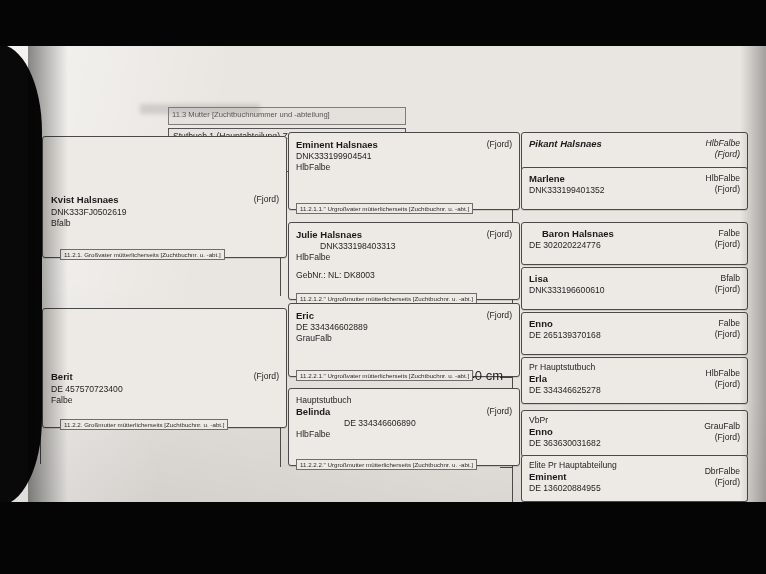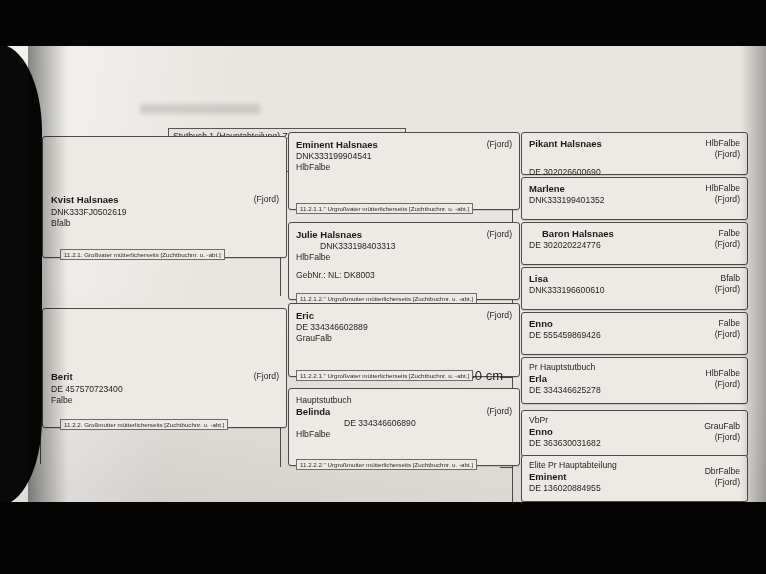--- a/index.html
+++ b/index.html
@@ -70,20 +70,23 @@
     background:rgba(120,120,120,.25);filter:blur(2px);
   }
 </style>
 </head>
 <body>
 
 <div id="stage">
 
   <div class="page">
 
+    <div class="muthead blur">
+      <div class="sm" style="position:absolute;left:3px;top:2px;">11.3  Mutter  [Zuchtbuchnummer und -abteilung]</div>
+    </div>
     <div class="smudge"></div>
 
     <div class="topbox">
       <div class="ln" style="position:absolute;left:4px;top:2px;">Stutbuch 1 (Hauptabteilung)   Zuchtbuch:   Fjordpferd</div>
       <div class="nm" style="position:absolute;left:4px;top:13px;">Ballada</div>
       <div class="ln" style="position:absolute;left:4px;top:24px;">POLO13520095812</div>
       <div class="ln" style="position:absolute;left:4px;top:33px;">Braunfalbe (Bay dun)</div>
       <div class="ln" style="position:absolute;left:170px;top:13px;">(Fjord)</div>
       <div class="ln" style="position:absolute;left:170px;top:24px;">142 cm</div>
     </div>
@@ -150,28 +153,28 @@
 
     <div class="box" style="left:288px;top:344px;width:230px;height:76px;">
       <div class="ln" style="position:absolute;left:7px;top:6px;">Hauptstutbuch</div>
       <div class="nm" style="position:absolute;left:7px;top:17px;">Belinda</div>
       <div class="ln" style="position:absolute;left:7px;top:29px;padding-left:48px;">DE 334346606890</div>
       <div class="ln" style="position:absolute;left:7px;top:40px;">HlbFalbe</div>
       <div class="breed" style="top:17px;">(Fjord)</div>
     </div>
     <div class="cap" style="left:296px;top:415px;">11.2.2.2." Urgroßmutter mütterlicherseits [Zuchtbuchnr. u. -abt.]</div>
 
-    <div class="box" style="left:521px;top:88px;width:225px;height:41px;">
+    <div class="box" style="left:521px;top:88px;width:225px;height:41px;font-style:italic;">
       <div class="nm" style="position:absolute;left:7px;top:5px;">Pikant Halsnaes</div>
       <div class="ln" style="position:absolute;left:7px;top:34px;">DE 302026600690</div>
       <div class="breed" style="top:5px;">HlbFalbe</div>
       <div class="breed" style="top:16px;">(Fjord)</div>
     </div>
 
-    <div class="box" style="left:521px;top:133px;width:225px;height:41px;">
+    <div class="box" style="left:521px;top:123px;width:225px;height:41px;">
       <div class="nm" style="position:absolute;left:7px;top:5px;">Marlene</div>
       <div class="ln" style="position:absolute;left:7px;top:17px;">DNK333199401352</div>
       <div class="breed" style="top:5px;">HlbFalbe</div>
       <div class="breed" style="top:16px;">(Fjord)</div>
     </div>
 
     <div class="box" style="left:521px;top:178px;width:225px;height:41px;">
       <div class="nm" style="position:absolute;left:7px;top:5px;margin-left:13px;">Baron Halsnaes</div>
       <div class="ln" style="position:absolute;left:7px;top:17px;">DE 302020224776</div>
       <div class="breed" style="top:5px;">Falbe</div>
@@ -180,21 +183,21 @@
 
     <div class="box" style="left:521px;top:223px;width:225px;height:41px;">
       <div class="nm" style="position:absolute;left:7px;top:5px;">Lisa</div>
       <div class="ln" style="position:absolute;left:7px;top:17px;">DNK333196600610</div>
       <div class="breed" style="top:5px;">Bfalb</div>
       <div class="breed" style="top:16px;">(Fjord)</div>
     </div>
 
     <div class="box" style="left:521px;top:268px;width:225px;height:41px;">
       <div class="nm" style="position:absolute;left:7px;top:5px;">Enno</div>
-      <div class="ln" style="position:absolute;left:7px;top:17px;">DE 555459869426</div>
+      <div class="ln" style="position:absolute;left:7px;top:17px;">DE 265139370168</div>
       <div class="breed" style="top:5px;">Falbe</div>
       <div class="breed" style="top:16px;">(Fjord)</div>
     </div>
 
     <div class="box" style="left:521px;top:313px;width:225px;height:45px;">
       <div class="ln" style="position:absolute;left:7px;top:4px;">Pr  Hauptstutbuch</div>
       <div class="nm" style="position:absolute;left:7px;top:15px;">Erla</div>
       <div class="ln" style="position:absolute;left:7px;top:27px;">DE 334346625278</div>
       <div class="breed" style="top:10px;">HlbFalbe</div>
       <div class="breed" style="top:21px;">(Fjord)</div>

